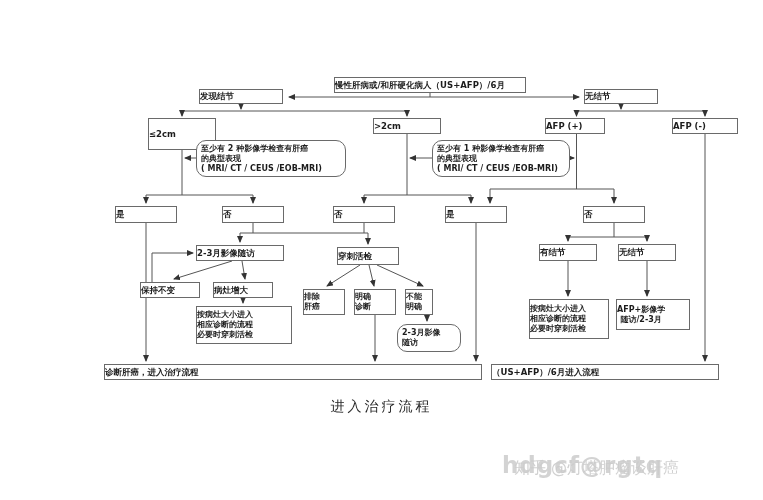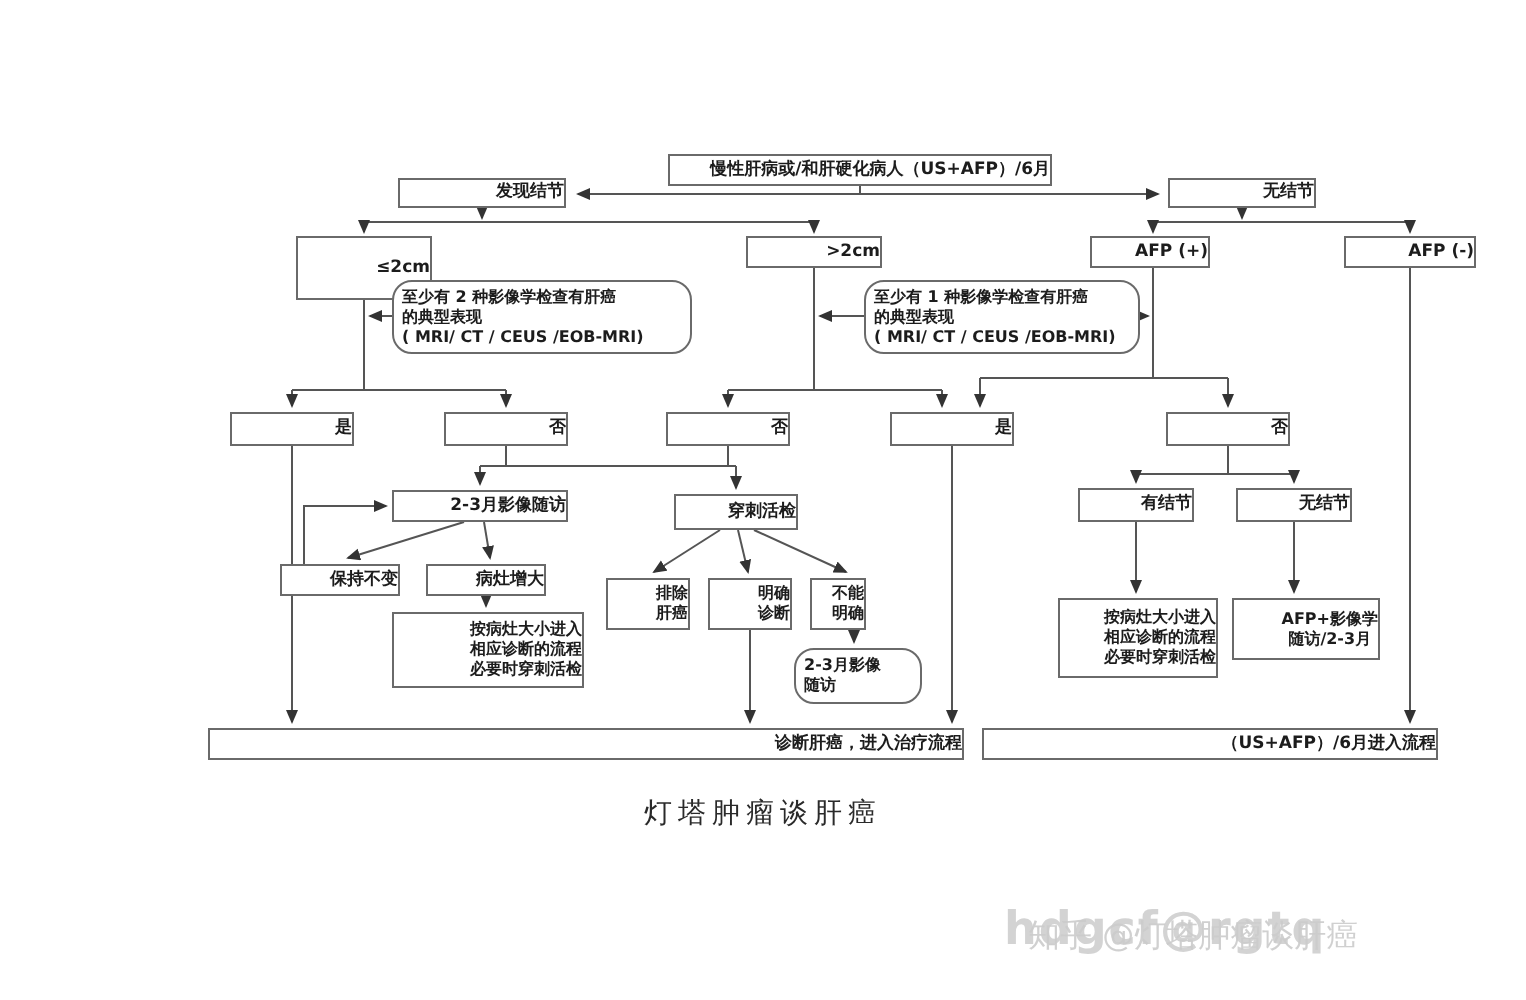--- a/index.html
+++ b/index.html
@@ -3,21 +3,21 @@
 <meta charset="utf-8">
 <style>
   html,body{margin:0;padding:0;background:#fff;}
   #canvas{
     position:relative;width:763px;height:500px;background:#ffffff;overflow:hidden;
     font-family:"DejaVu Sans","Liberation Sans",sans-serif;
   }
   #wires{position:absolute;left:0;top:0;width:763px;height:500px;}
   .node{
     position:absolute;box-sizing:border-box;background:#fff;border:1px solid #6a6a6a;
-    display:flex;align-items:center;justify-content:flex-end;text-align:center;
+    display:flex;align-items:center;justify-content:flex-start;text-align:center;
     font-size:8.5px;font-weight:bold;color:#1c1c1c;line-height:1.25;
     white-space:pre-line;z-index:2;
   }
   .node.small{font-size:8px;}
   .node.leftalign{justify-content:flex-start;text-align:left;padding-left:4px;border-radius:10px;}
   .caption{
     position:absolute;left:0;top:398px;width:100%;text-align:center;
     font-family:"DejaVu Serif","Liberation Serif",serif;
     font-size:14px;color:#2a2a2a;letter-spacing:3px;z-index:2;
   }
@@ -154,20 +154,20 @@
 
   <div class="node small" style="left:529px;top:299px;width:80px;height:40px"><span>按病灶大小进入
 相应诊断的流程
 必要时穿刺活检</span></div>
   <div class="node small" style="left:616px;top:299px;width:74px;height:31px"><span>AFP+影像学
 随访/2-3月</span></div>
 
   <div class="node" style="left:104px;top:364px;width:378px;height:16px"><span>诊断肝癌，进入治疗流程</span></div>
   <div class="node" style="left:491px;top:364px;width:228px;height:16px"><span>（US+AFP）/6月进入流程</span></div>
 
-  <div class="caption">灯塔肿瘤谈肝癌</div>
+  <div class="caption">进入治疗流程</div>
 
   <div class="watermark">
     <span class="wm wm-latin">hdgcf@rgtq</span>
     <span class="wm wm-cn">知乎 @灯塔肿瘤谈肝癌</span>
   </div>
 
 </div>
 
 </body></html>

